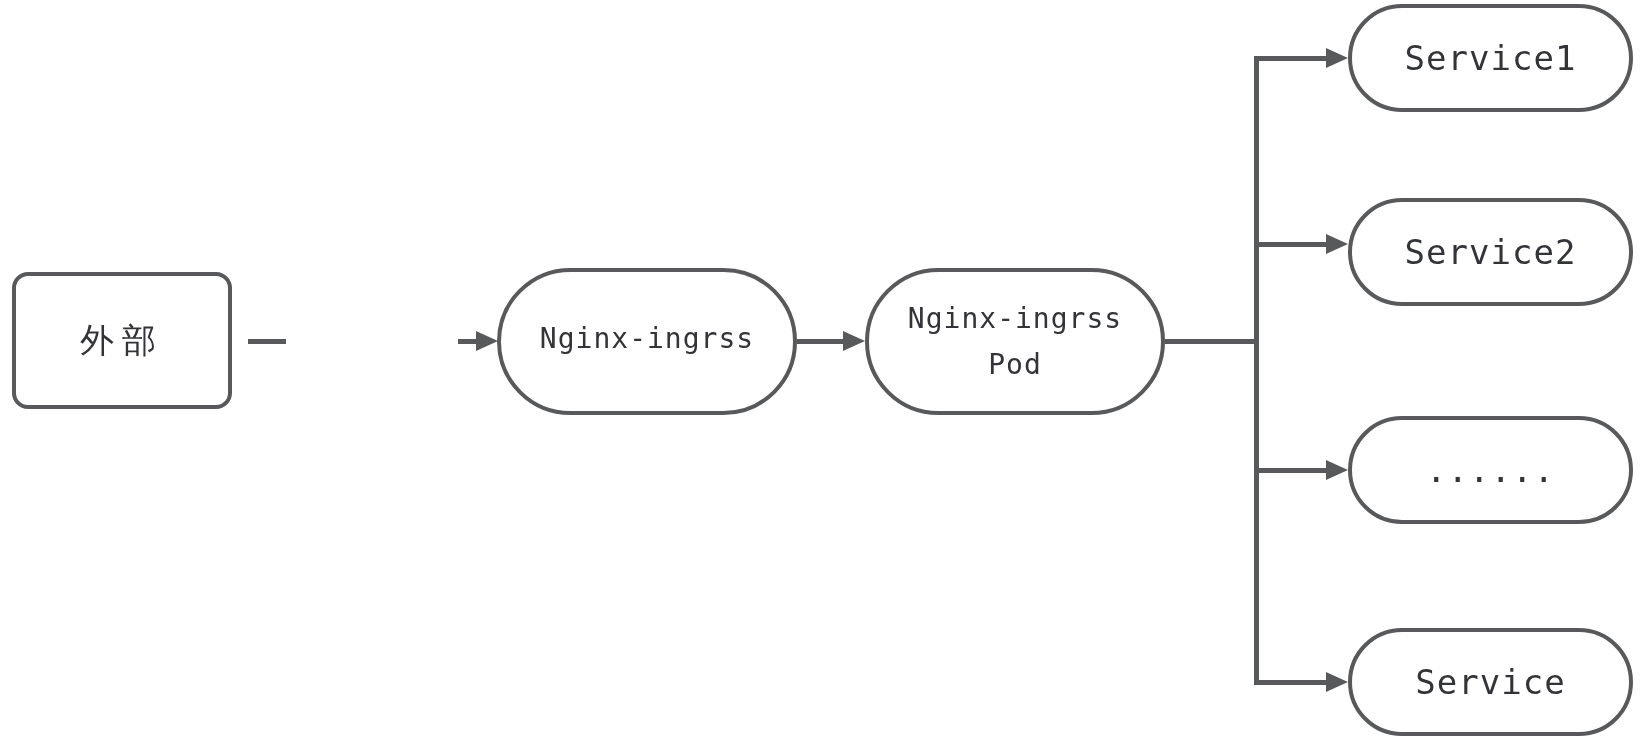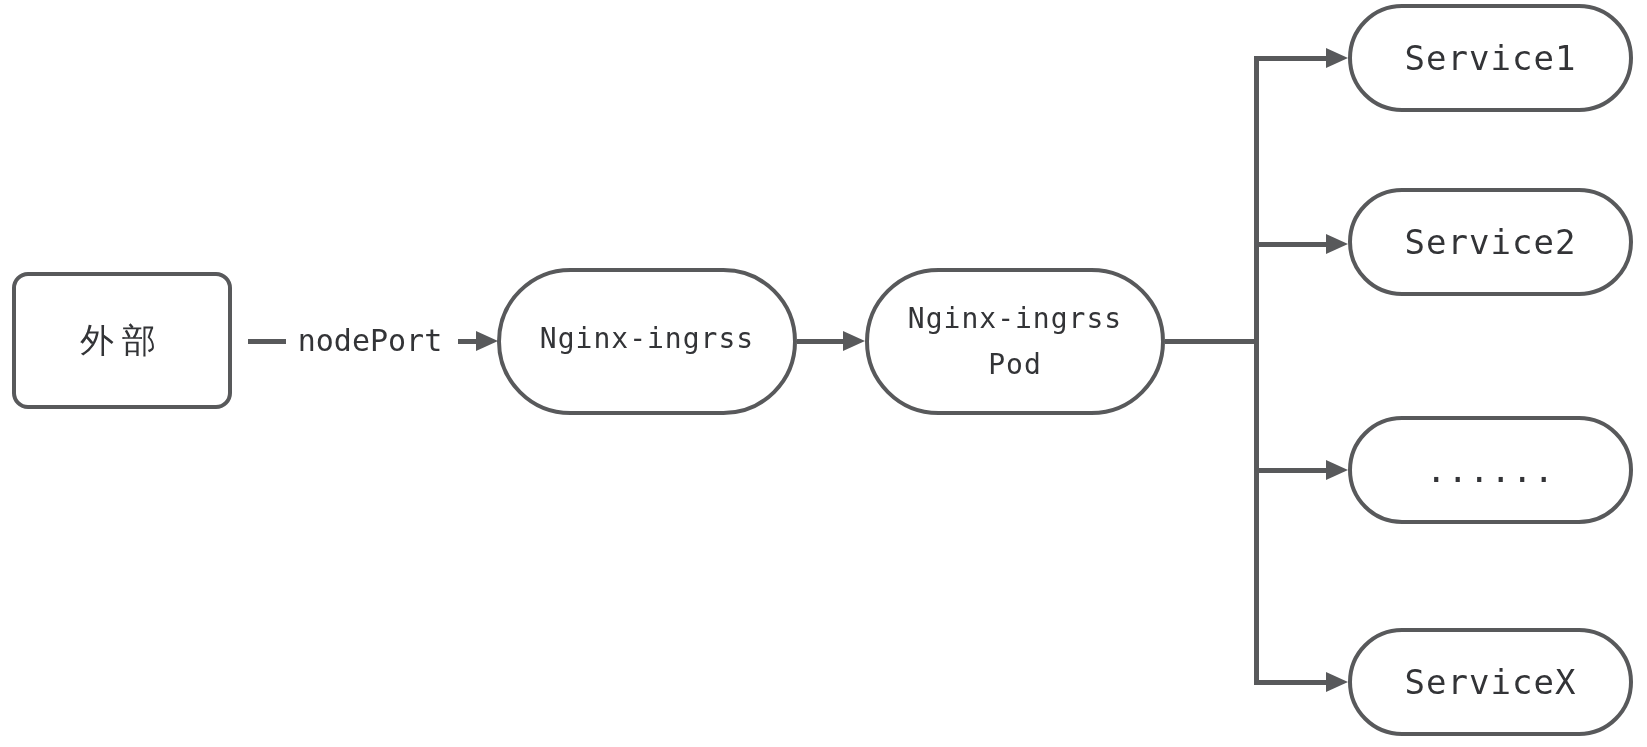--- a/index.html
+++ b/index.html
@@ -65,21 +65,21 @@
   }
 
   
   #ext{left:12px;top:272px;width:220px;height:137px;}
   
   #svc{left:497px;top:268px;width:300px;height:147px;}
   #pod{left:865px;top:268px;width:300px;height:147px;}
   
   .target{left:1348px;width:285px;height:108px;}
   #t0{top:4px;}
-  #t1{top:188px;}
+  #t1{top:198px;}
   #t2{top:416px;}
   #t3{top:628px;}
 
   
   #stub         {left:248px; top:339px; width:38px;}
   #a1-shaft     {left:458px; top:339px; width:24px;}
   #a1-head      {left:476px; top:331px;}
   #a2-shaft     {left:797px; top:339px; width:48px;}
   #a2-head      {left:843px; top:331px;}
   #feeder       {left:1165px;top:339px; width:92px;}
@@ -93,21 +93,20 @@
 </head>
 <body>
 
 <div id="canvas">
 
   <div id="ext" class="node rect">
     <span class="ext-label">外部</span>
   </div>
 
   <div id="stub" class="line hline"></div>
-  <div class="edge-label">nodePort</div>
   <div id="a1-shaft" class="line hline"></div>
   <div id="a1-head" class="arrowhead"></div>
 
   <div id="svc" class="node stadium mid">
     <span class="line1">Nginx-ingrss</span>
   </div>
 
   <div id="a2-shaft" class="line hline"></div>
   <div id="a2-head" class="arrowhead"></div>
 
@@ -131,16 +130,16 @@
   <div id="t0" class="node stadium target">
     <span class="target-label">Service1</span>
   </div>
   <div id="t1" class="node stadium target">
     <span class="target-label">Service2</span>
   </div>
   <div id="t2" class="node stadium target">
     <span class="target-label">......</span>
   </div>
   <div id="t3" class="node stadium target">
-    <span class="target-label">ServiceX</span>
+    <span class="target-label">Service</span>
   </div>
 
 </div>
 
 </body></html>

